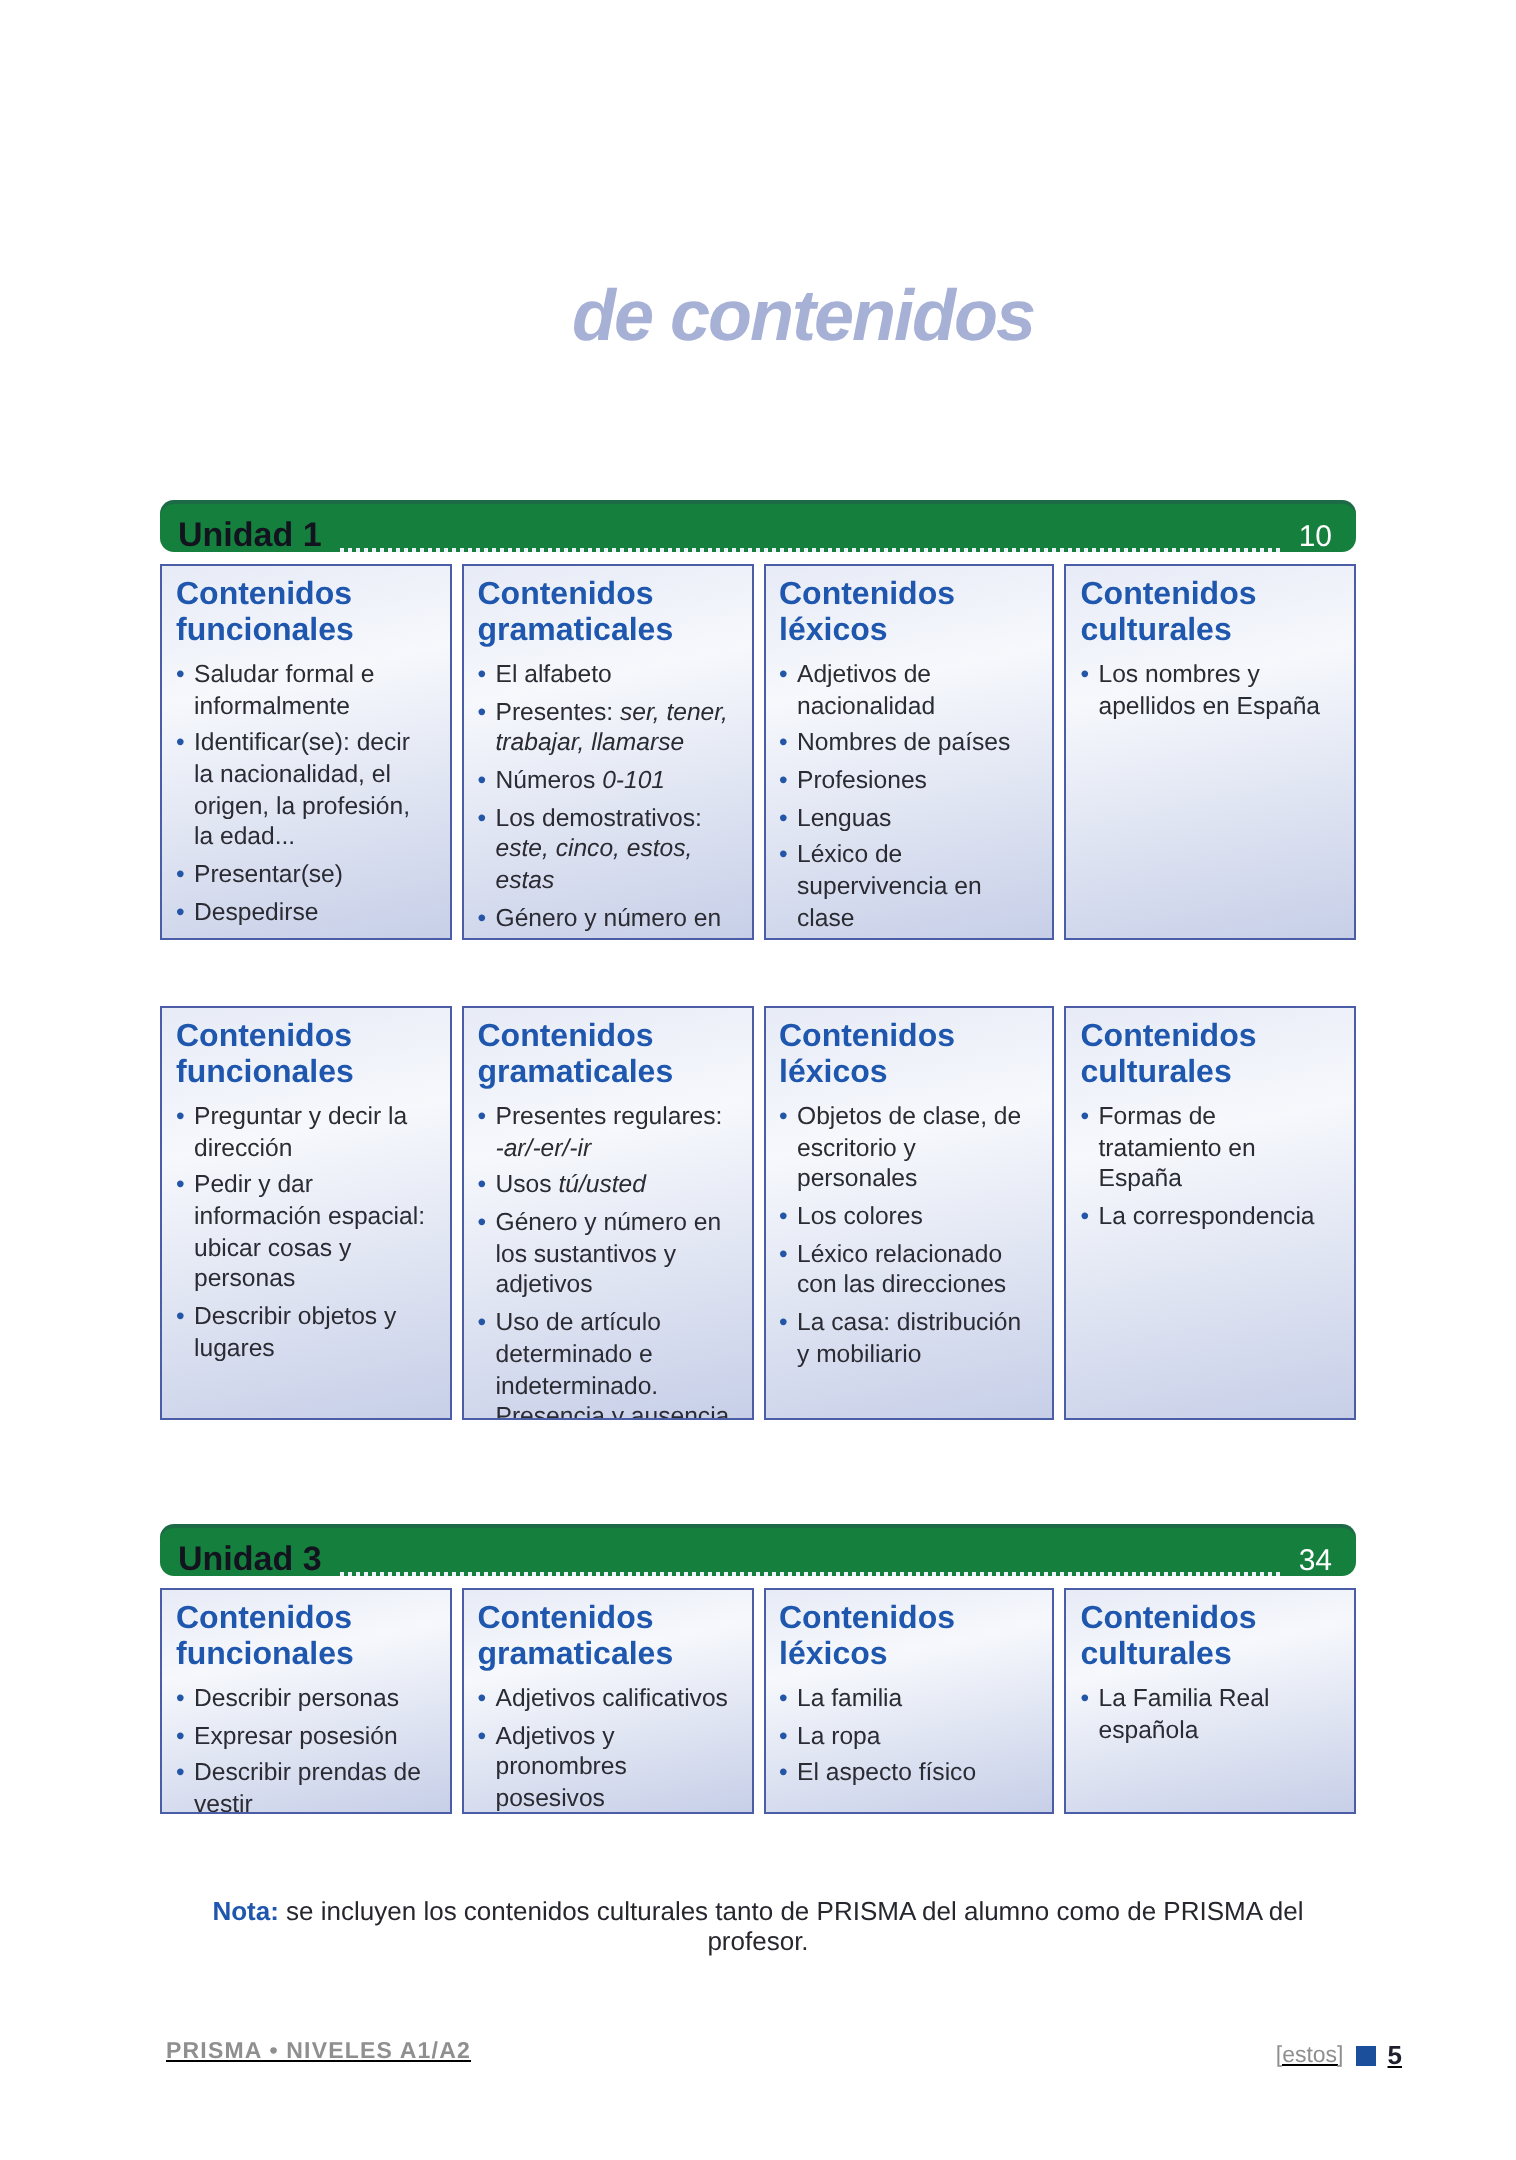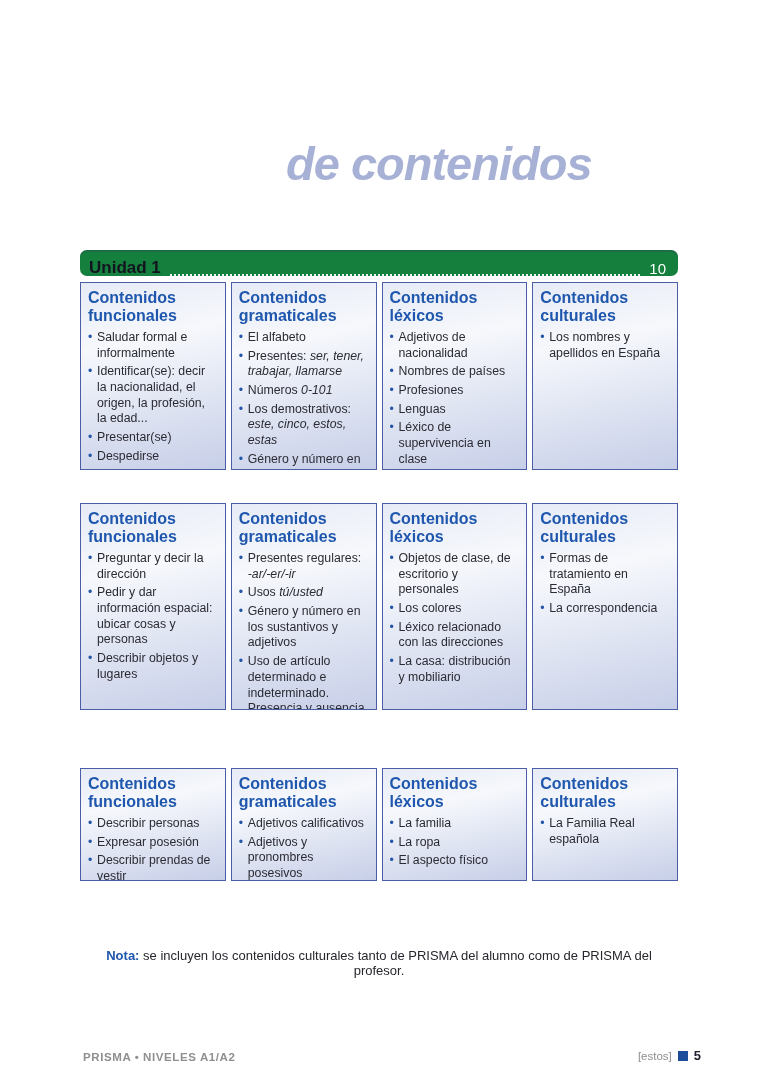--- a/index.html
+++ b/index.html
@@ -16,21 +16,21 @@
 
   
   .title-block { position:absolute; top:84px; left:6px; width:592px; height:130px; }
   .title-main {
     position:absolute; top:0; left:0;
     font-size:68px; font-weight:bold; font-style:italic;
     letter-spacing:-3px; color:#1d509f; line-height:1;
   }
   .title-sub {
     position:absolute; top:56px; left:200px;
-    font-size:47px; font-weight:bold; font-style:italic;
+    font-size:36px; font-weight:bold; font-style:italic;
     letter-spacing:-1px; color:#a7b1d6; line-height:1;
   }
 
   
   .unit { position:absolute; left:0; width:598px; }
   .unit-bar {
     display:flex; align-items:center;
     height:26px; background:#15803d; border-radius:7px;
     padding:10px 12px 0 9px;
     box-shadow: inset 0 2px 0 rgba(45,55,95,.28);
@@ -64,22 +64,22 @@
 
   
   .note {
     position:absolute; top:948px; left:0; width:598px;
     text-align:center; font-size:13px; color:#26262e;
   }
   .note-label { color:#1e57ad; font-weight:bold; }
 
   
   .footer {
-    position:absolute; top:1048px; left:3px; width:618px;
-    display:flex; justify-content:space-between; align-items:flex-end;
+    position:absolute; top:1020px; left:3px; width:618px;
+    display:flex; justify-content:space-between; align-items:flex-start;text-decoration:underline;
   }
   .footer-left { color:#8f8f8f; font-size:11.5px; letter-spacing:0.6px; font-weight:bold; }
   .footer-right { display:flex; align-items:center; gap:6px; }
   .footer-cinco { color:#8f8f8f; font-size:11.5px; }
   .page-square { width:10px; height:10px; background:#1b4e9b; display:inline-block; }
   .footer-num { font-size:13px; font-weight:bold; color:#1f1f2e; }
 </style>
 </head>
 <body>
 
@@ -254,20 +254,25 @@
                 </li>
                 <li>
                   <span class="bullet">•</span>
                   <span class="txt"><span>La correspondencia</span></span>
                 </li>
               </ul>
             </div>
           </div>
         </div>
         <div class="unit" style="top: 762px;">
+          <div class="unit-bar">
+            <span class="unit-title">Unidad 3</span>
+            <span class="leader"></span>
+            <span class="unit-page">34</span>
+          </div>
           <div class="boxes">
             <div class="box" style="height: 113px;">
               <div class="box-header">Contenidos funcionales</div>
               <ul>
                 <li>
                   <span class="bullet">•</span>
                   <span class="txt"><span>Describir personas</span></span>
                 </li>
                 <li>
                   <span class="bullet">•</span>

